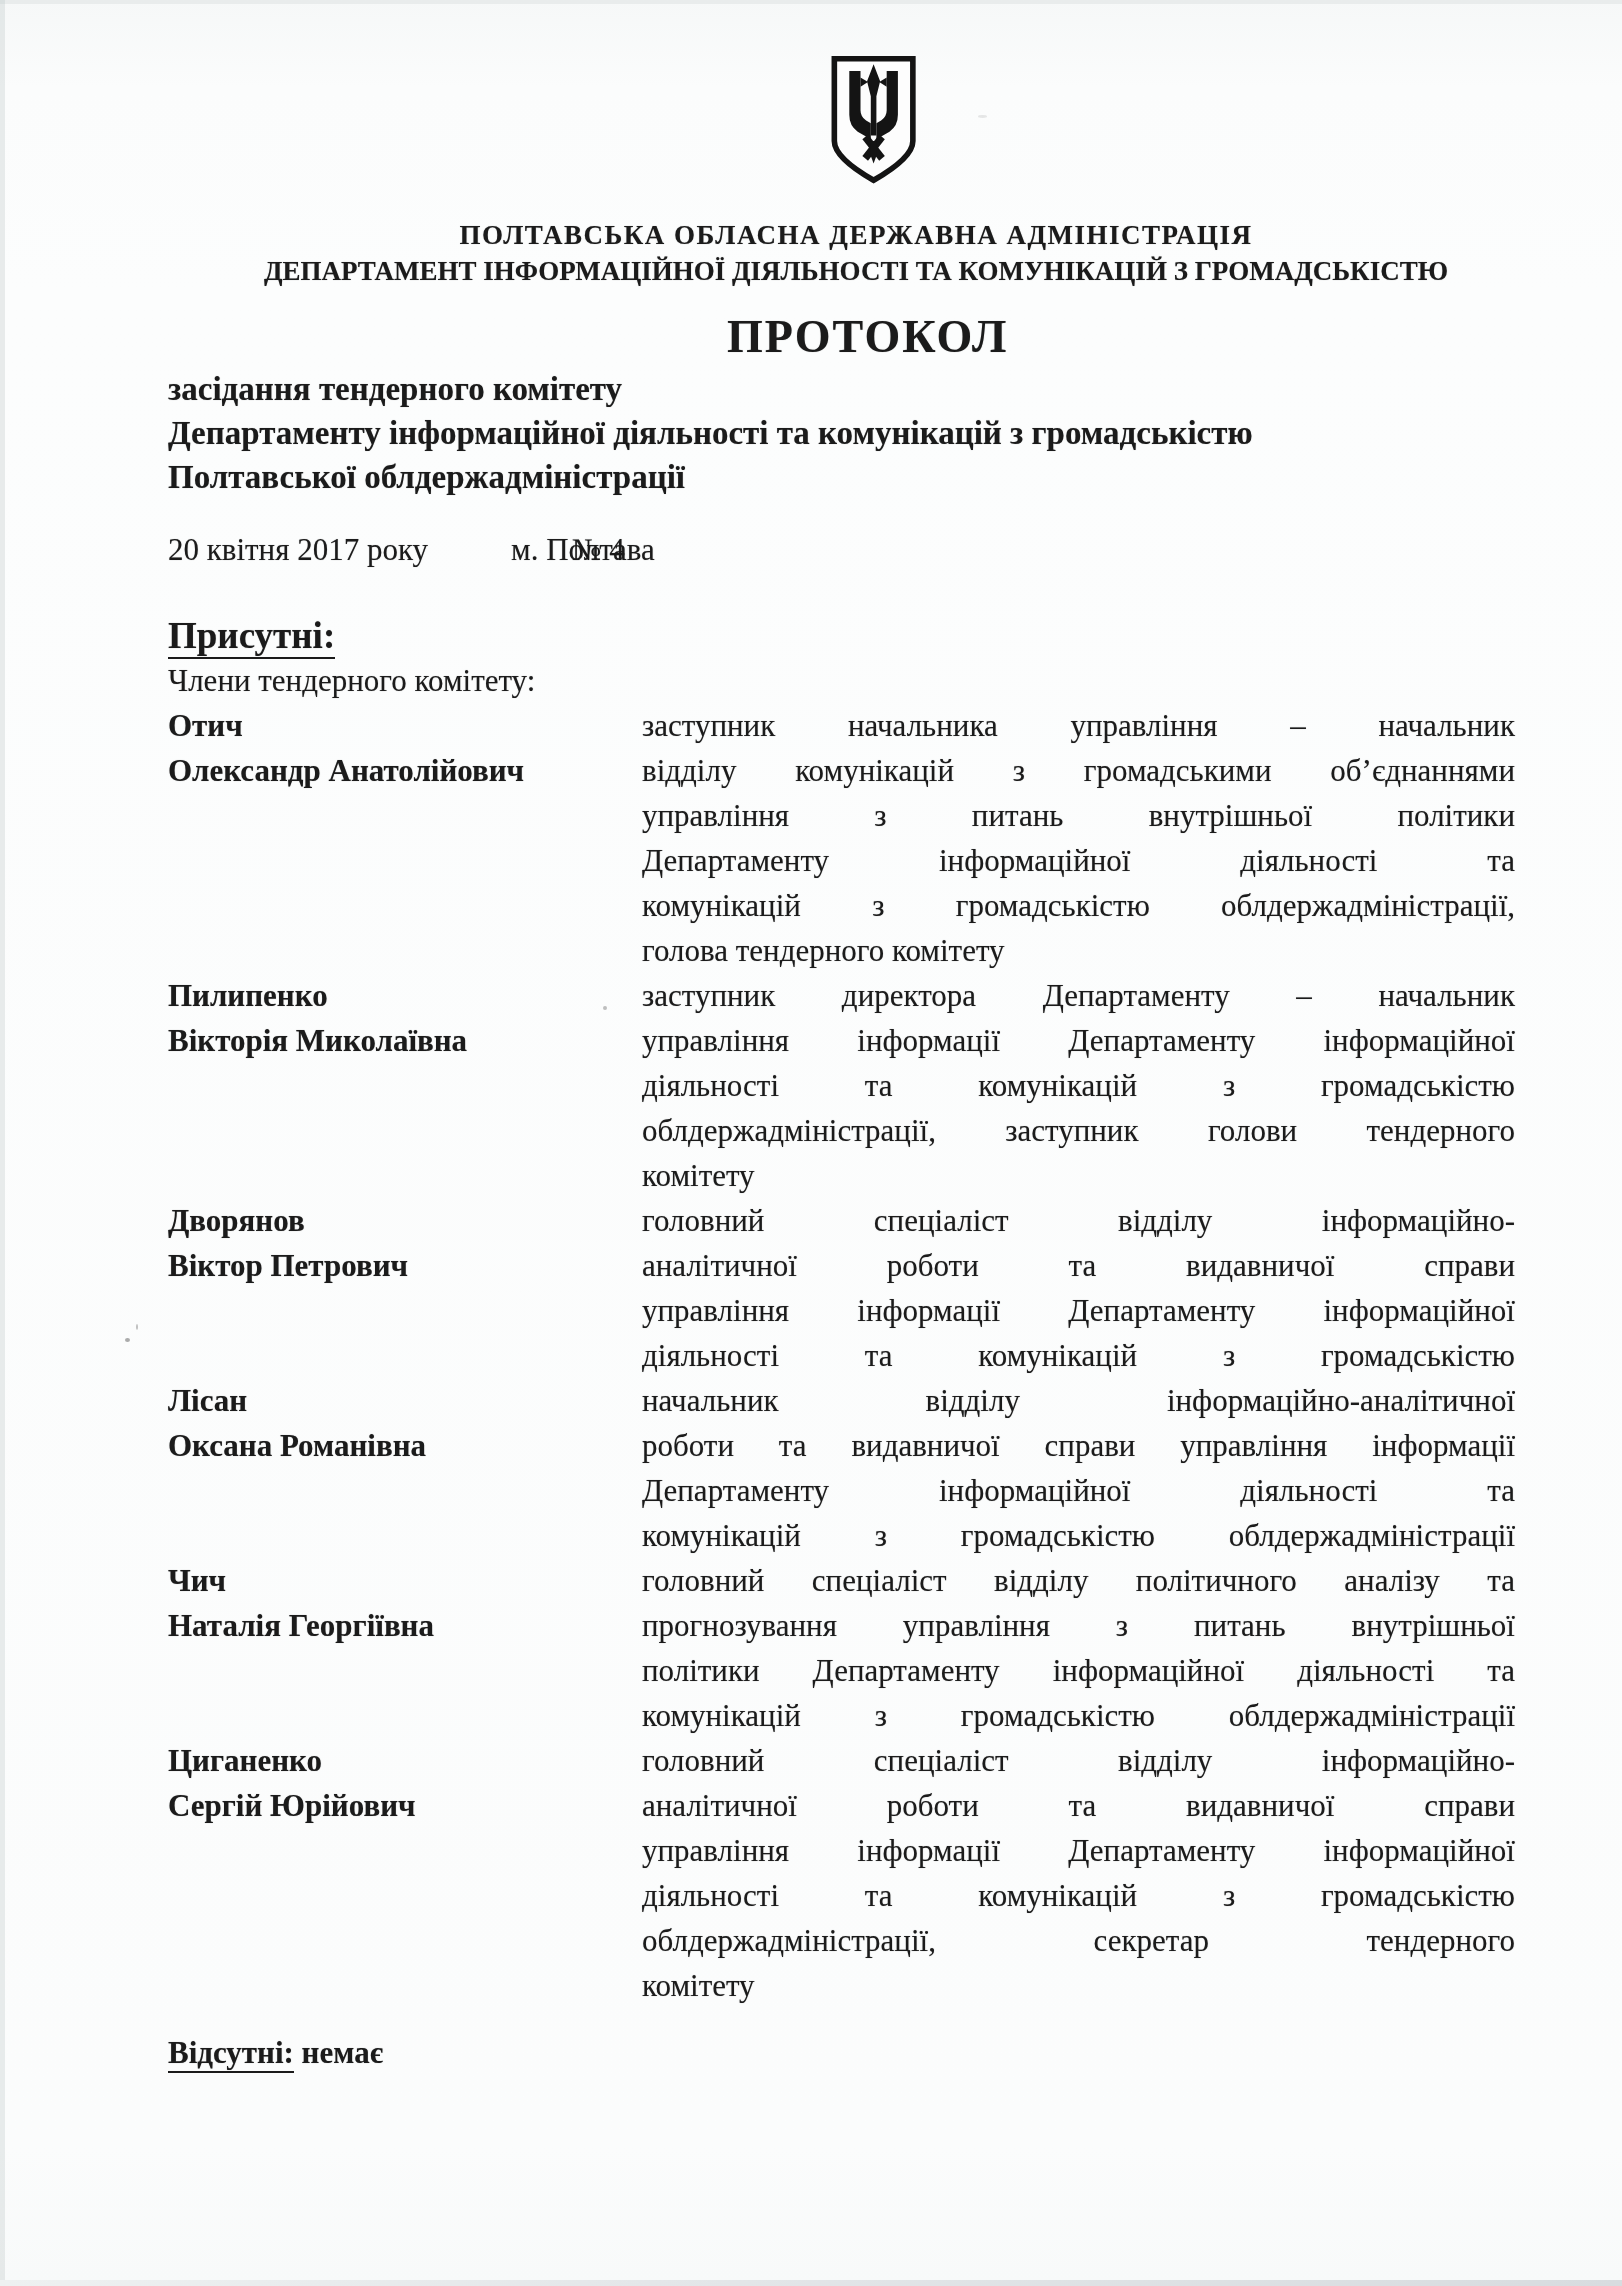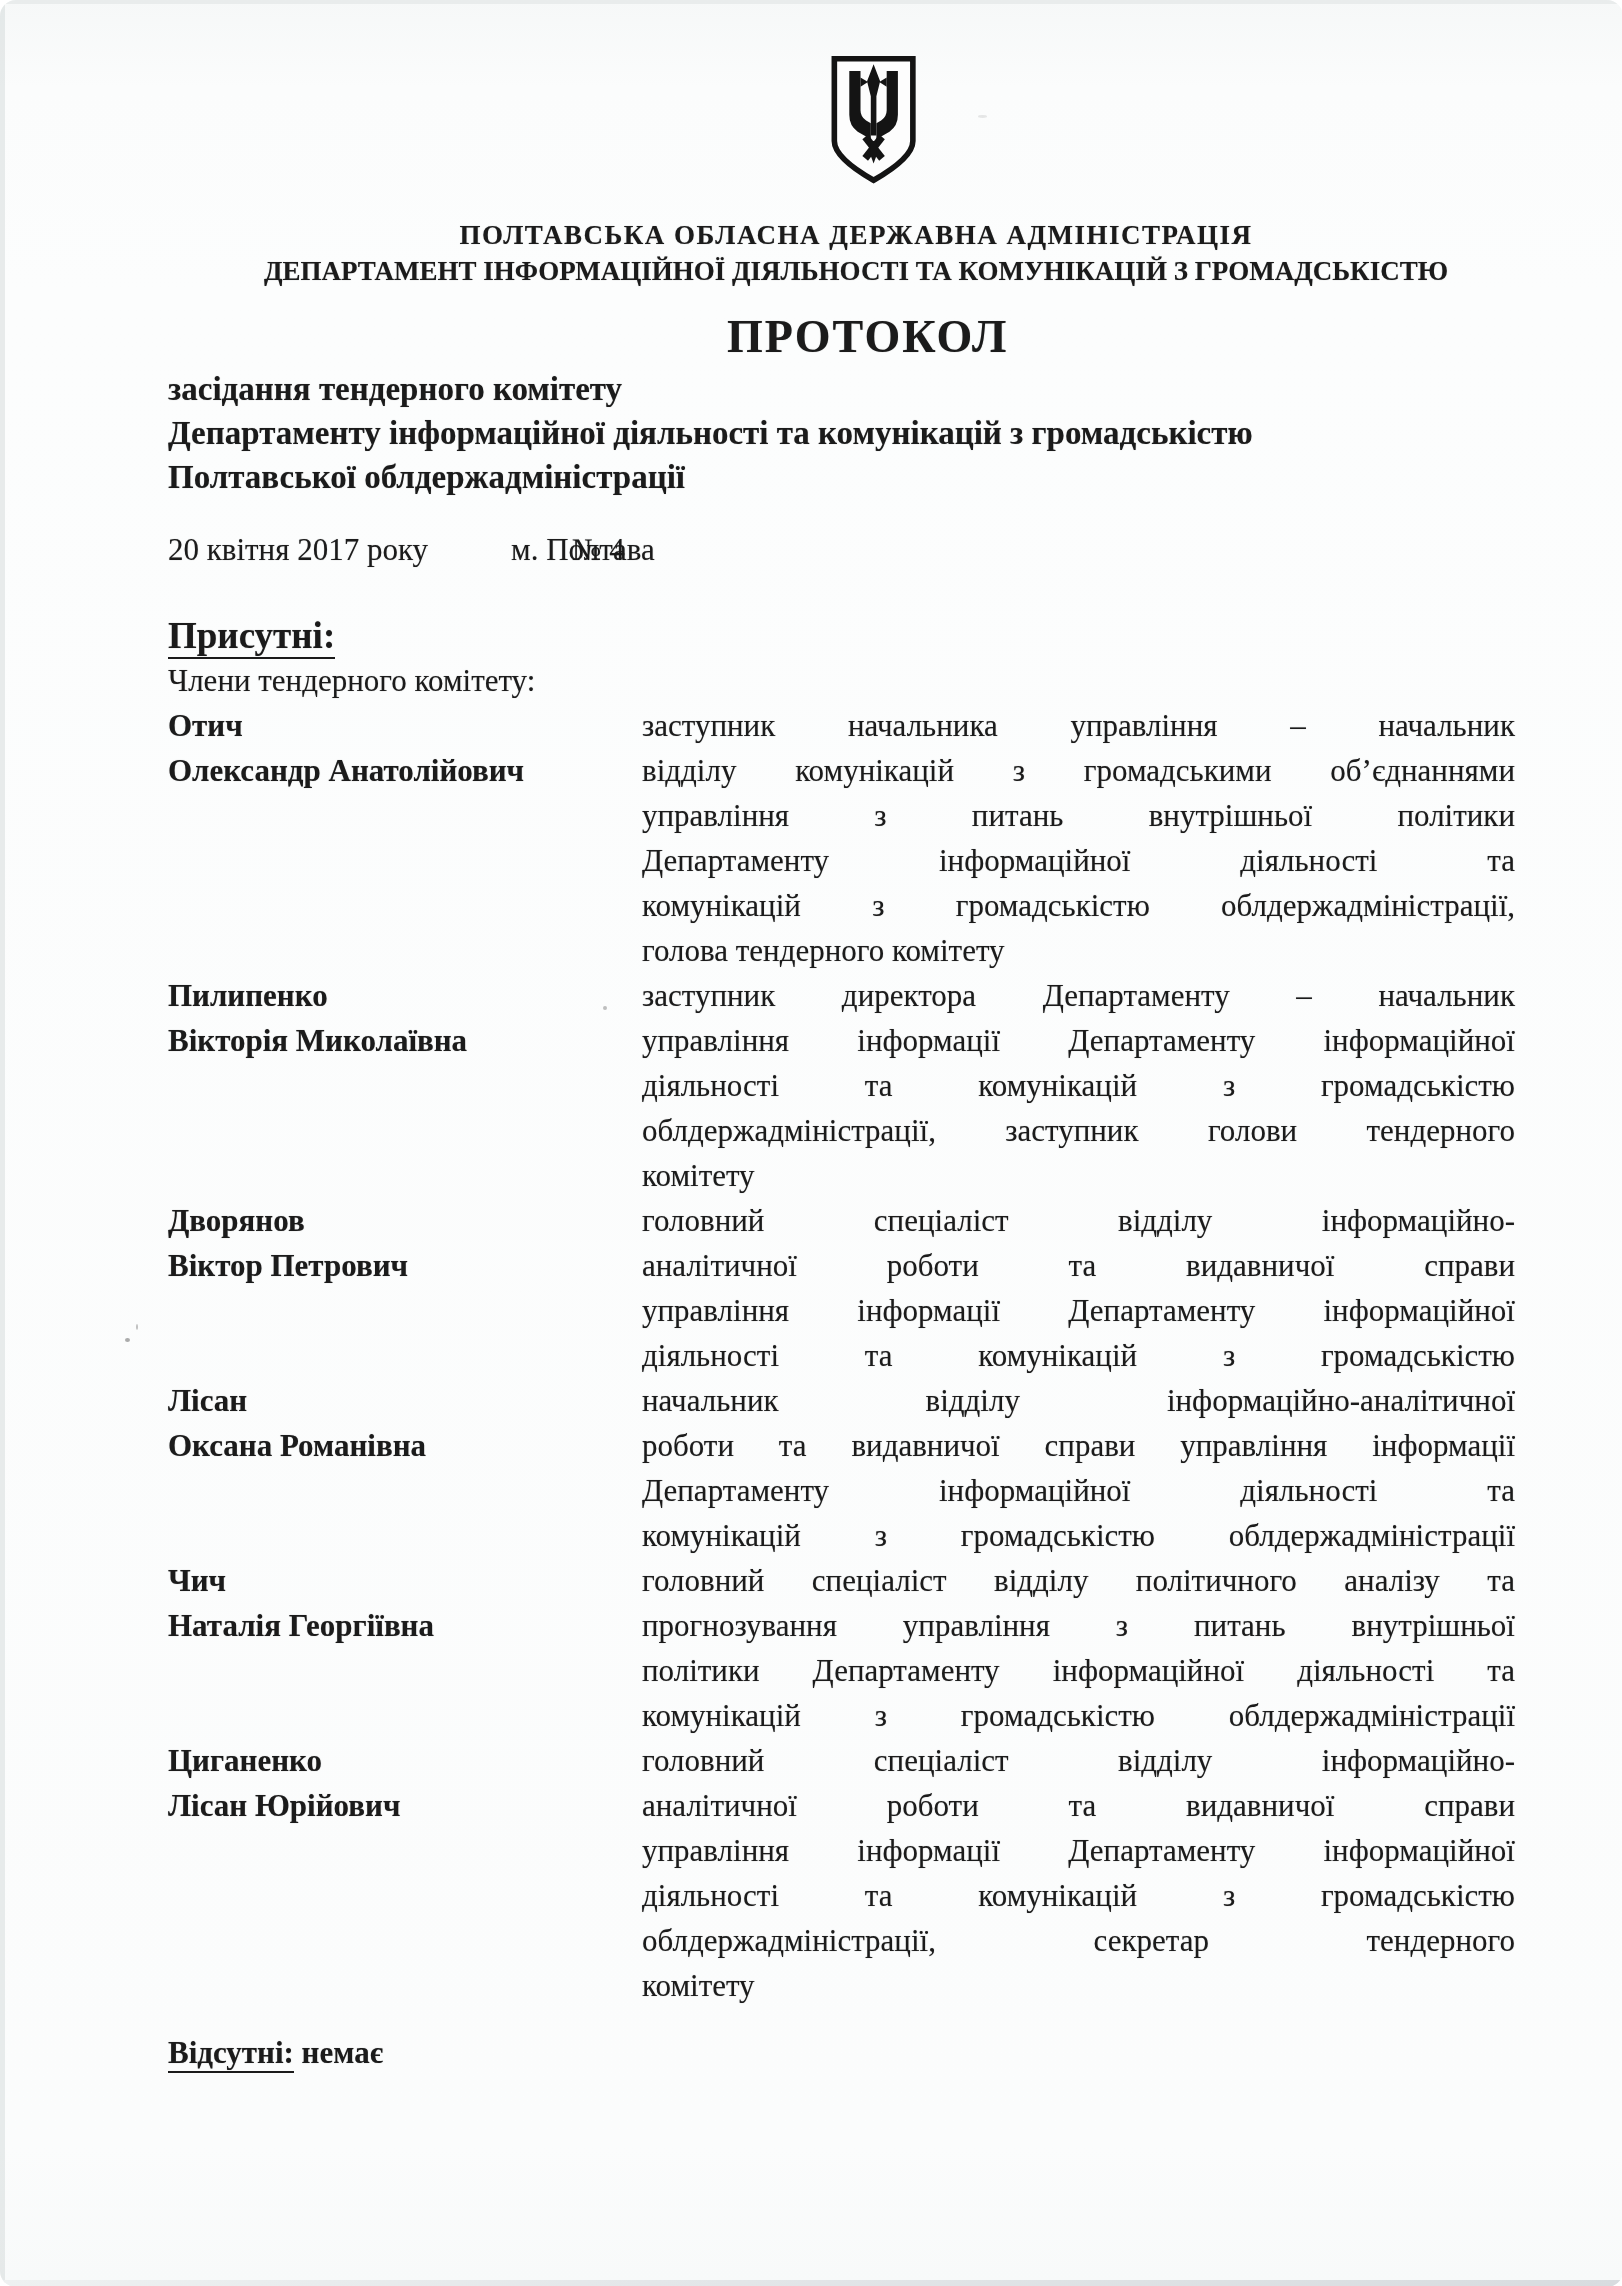--- a/index.html
+++ b/index.html
@@ -4,21 +4,20 @@
 <style>
   html,body{margin:0;padding:0;background:#ffffff;}
   .page{
     position:relative;
     width:1623px;height:2287px;
     overflow:hidden;
     background:linear-gradient(180deg,#f6f8f8 0px,#fbfcfc 88px,#fcfdfd 293px,#fbfcfc 2146px,#f8fafa 2280px);
     font-family:"Liberation Serif","DejaVu Serif",serif;
     color:#1b1b1b;
     text-shadow:0 0 1px rgba(10,10,10,.35);
-    border-radius:16px;
   }
   .content{position:relative;padding:0 79px 0 168px;}
   
   .edge-left{position:absolute;left:0;top:0;bottom:0;width:4.9px;background:rgba(185,194,197,.30);}
   .edge-top{position:absolute;left:0;top:0;right:0;height:3.9px;background:rgba(185,194,197,.22);}
   .edge-bottom{position:absolute;left:0;right:0;bottom:0;height:6.8px;
     background:linear-gradient(90deg,#eef1f1 0%,#e4e7e9 40%,#d8dcdf 100%);}
   .speck{position:absolute;background:#4a4a4a;border-radius:50%;}
 
   
@@ -160,21 +159,21 @@
           <div class="jline">головний спеціаліст відділу політичного аналізу та</div>
           <div class="jline">прогнозування управління з питань внутрішньої</div>
           <div class="jline">політики Департаменту інформаційної діяльності та</div>
           <div class="jline">комунікацій з громадськістю облдержадміністрації</div>
         </div>
       </div>
 
       <div class="member">
         <div class="m-name">
           <div>Циганенко</div>
-          <div>Лісан Юрійович</div>
+          <div>Сергій Юрійович</div>
         </div>
         <div class="m-role">
           <div class="jline">головний спеціаліст відділу інформаційно-</div>
           <div class="jline">аналітичної роботи та видавничої справи</div>
           <div class="jline">управління інформації Департаменту інформаційної</div>
           <div class="jline">діяльності та комунікацій з громадськістю</div>
           <div class="jline">облдержадміністрації, секретар тендерного</div>
           <div class="lline">комітету</div>
         </div>
       </div>

